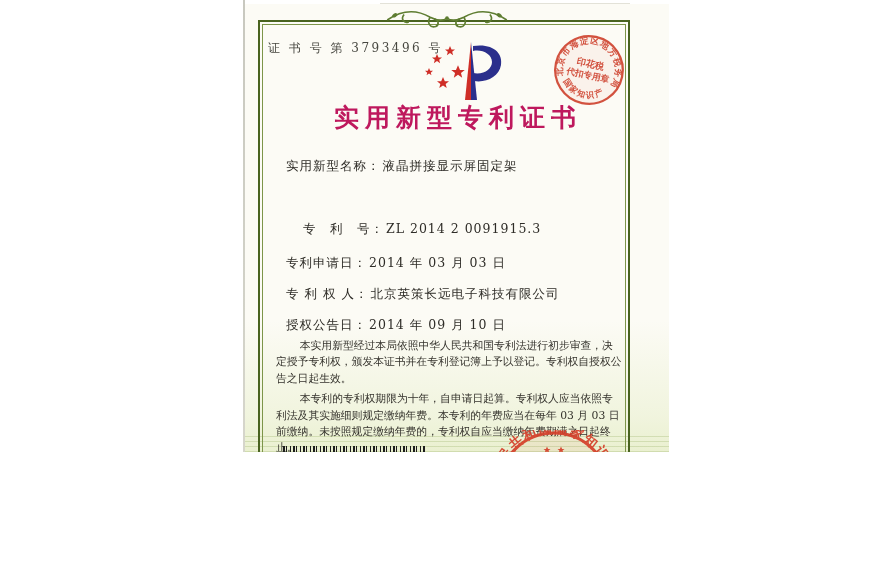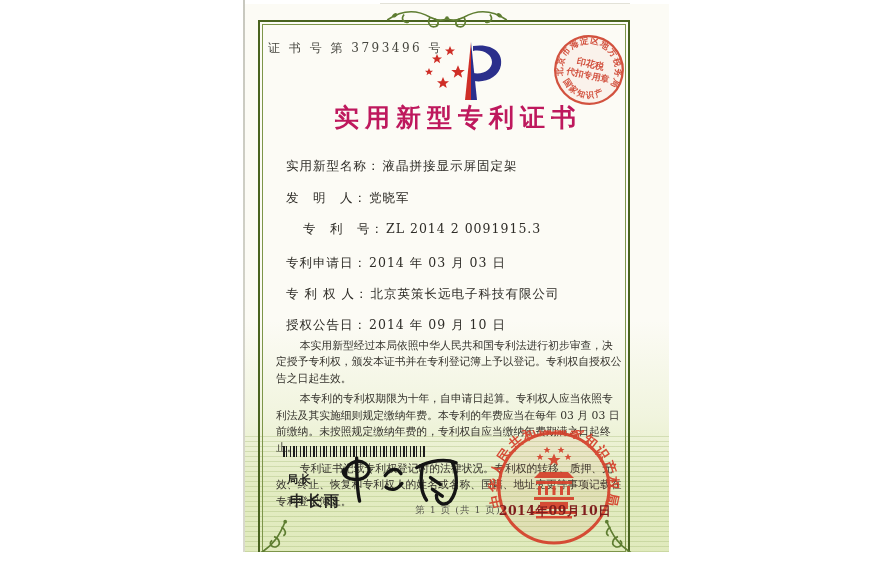--- a/index.html
+++ b/index.html
@@ -1,16 +1,16 @@
 <!DOCTYPE html>
 <html><head>
 <meta charset="utf-8">
 <style>
   html,body{margin:0;padding:0;background:#ffffff;}
-  #stage{position:relative;width:884px;height:552px;background:#ffffff;overflow:hidden;
+  #stage{position:relative;width:884px;height:452px;background:#ffffff;overflow:hidden;
          font-family:"DejaVu Serif","Liberation Serif",serif;}
   .abs{position:absolute;}
 
   
   #spine-line{left:243px;top:0;width:2px;height:572px;
               background:linear-gradient(180deg,#c8c8bf,#dadacf);}
   #page-top-edge{left:380px;top:3px;width:250px;height:1px;background:#e3e2d8;}
   #paper{left:245px;top:4px;width:424px;height:556px;background:#fcfbf5;}
   #paper-tint{left:245px;top:320px;width:424px;height:240px;
       background:linear-gradient(180deg,rgba(227,236,194,0) 0%,rgba(227,236,194,.45) 40%,
@@ -148,23 +148,20 @@
       <textPath href="#taxBottomArc">国家知识产权局</textPath>
     </text>
     <text x="42" y="41" text-anchor="middle" font-size="9" font-weight="bold" fill="#cf4430">印花税</text>
     <text x="42" y="52" text-anchor="middle" font-size="8.5" font-weight="bold" fill="#cf4430">代扣专用章</text>
   </svg>
 
   <div class="abs" id="cert-title">实用新型专利证书</div>
 
   <div class="abs field-row" id="field-0">
     <span>实用新型名称：</span><span class="val">液晶拼接显示屏固定架</span>
-  </div>
-  <div class="abs field-row" id="field-1">
-    <span>发　明　人：</span><span class="val">党晓军</span>
   </div>
   <div class="abs field-row" id="field-2">
     <span>专　利　号：</span><span class="val">ZL 2014 2 0091915.3</span>
   </div>
   <div class="abs field-row" id="field-3">
     <span>专利申请日：</span><span class="val">2014 年 03 月 03 日</span>
   </div>
   <div class="abs field-row" id="field-4">
     <span>专 利 权 人：</span><span class="val">北京英策长远电子科技有限公司</span>
   </div>

